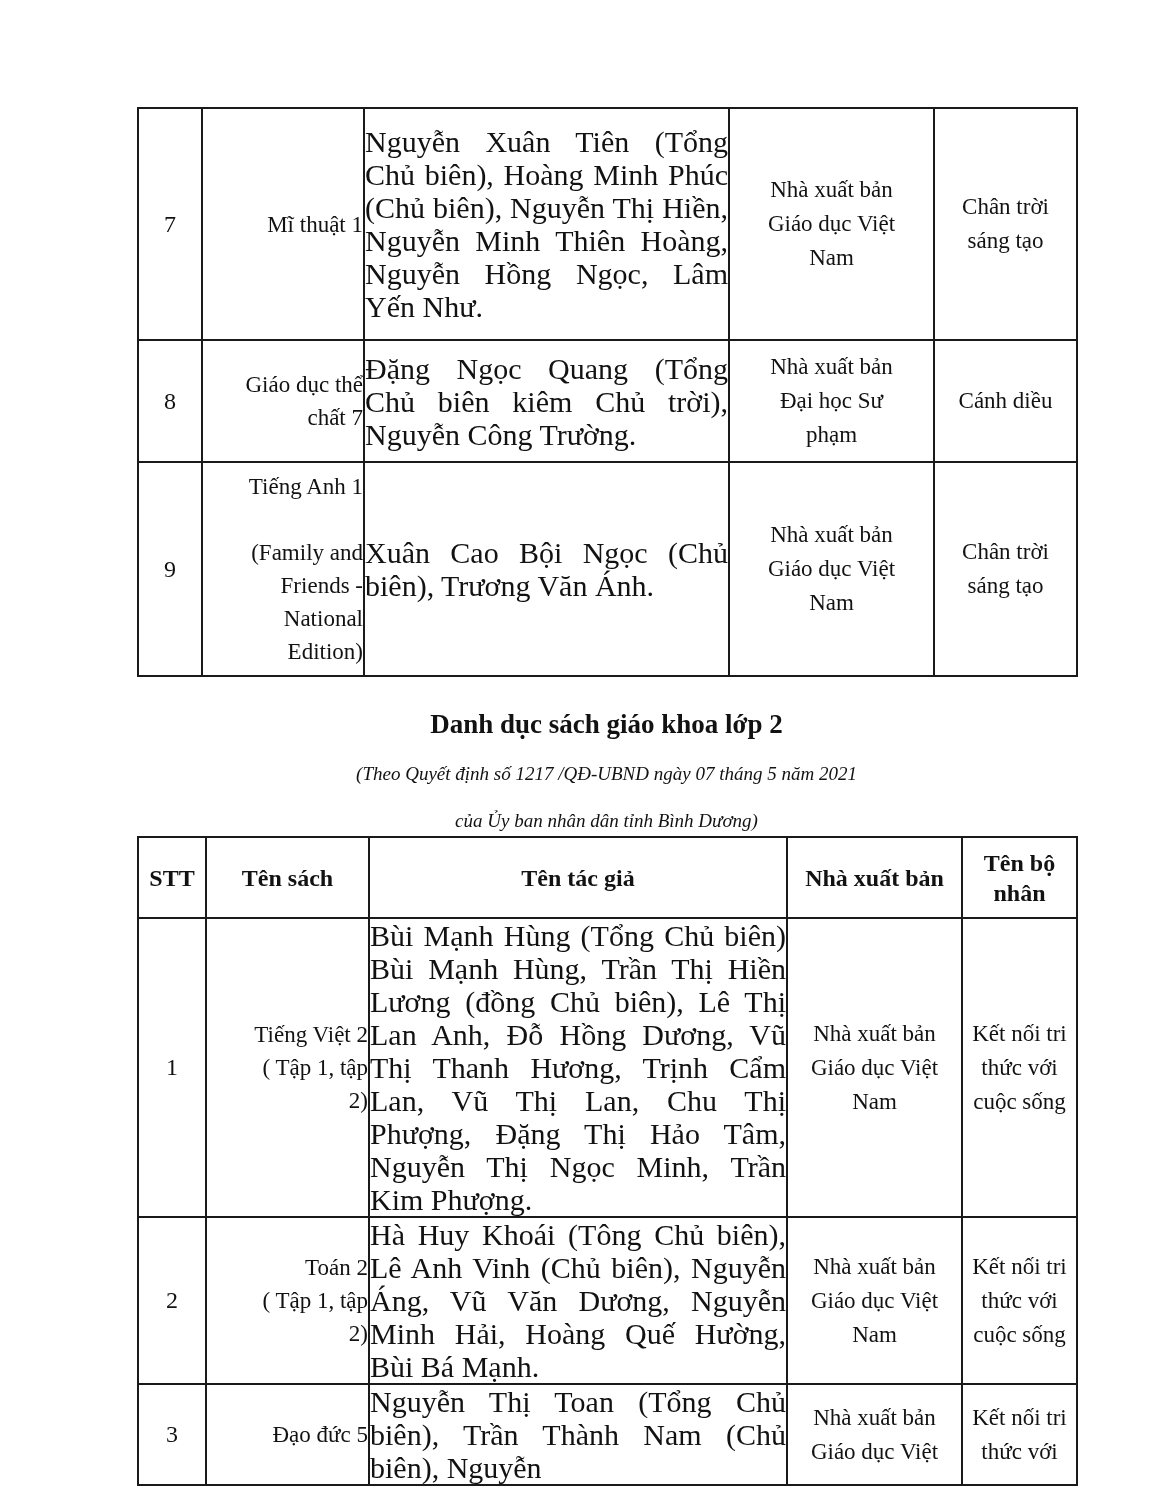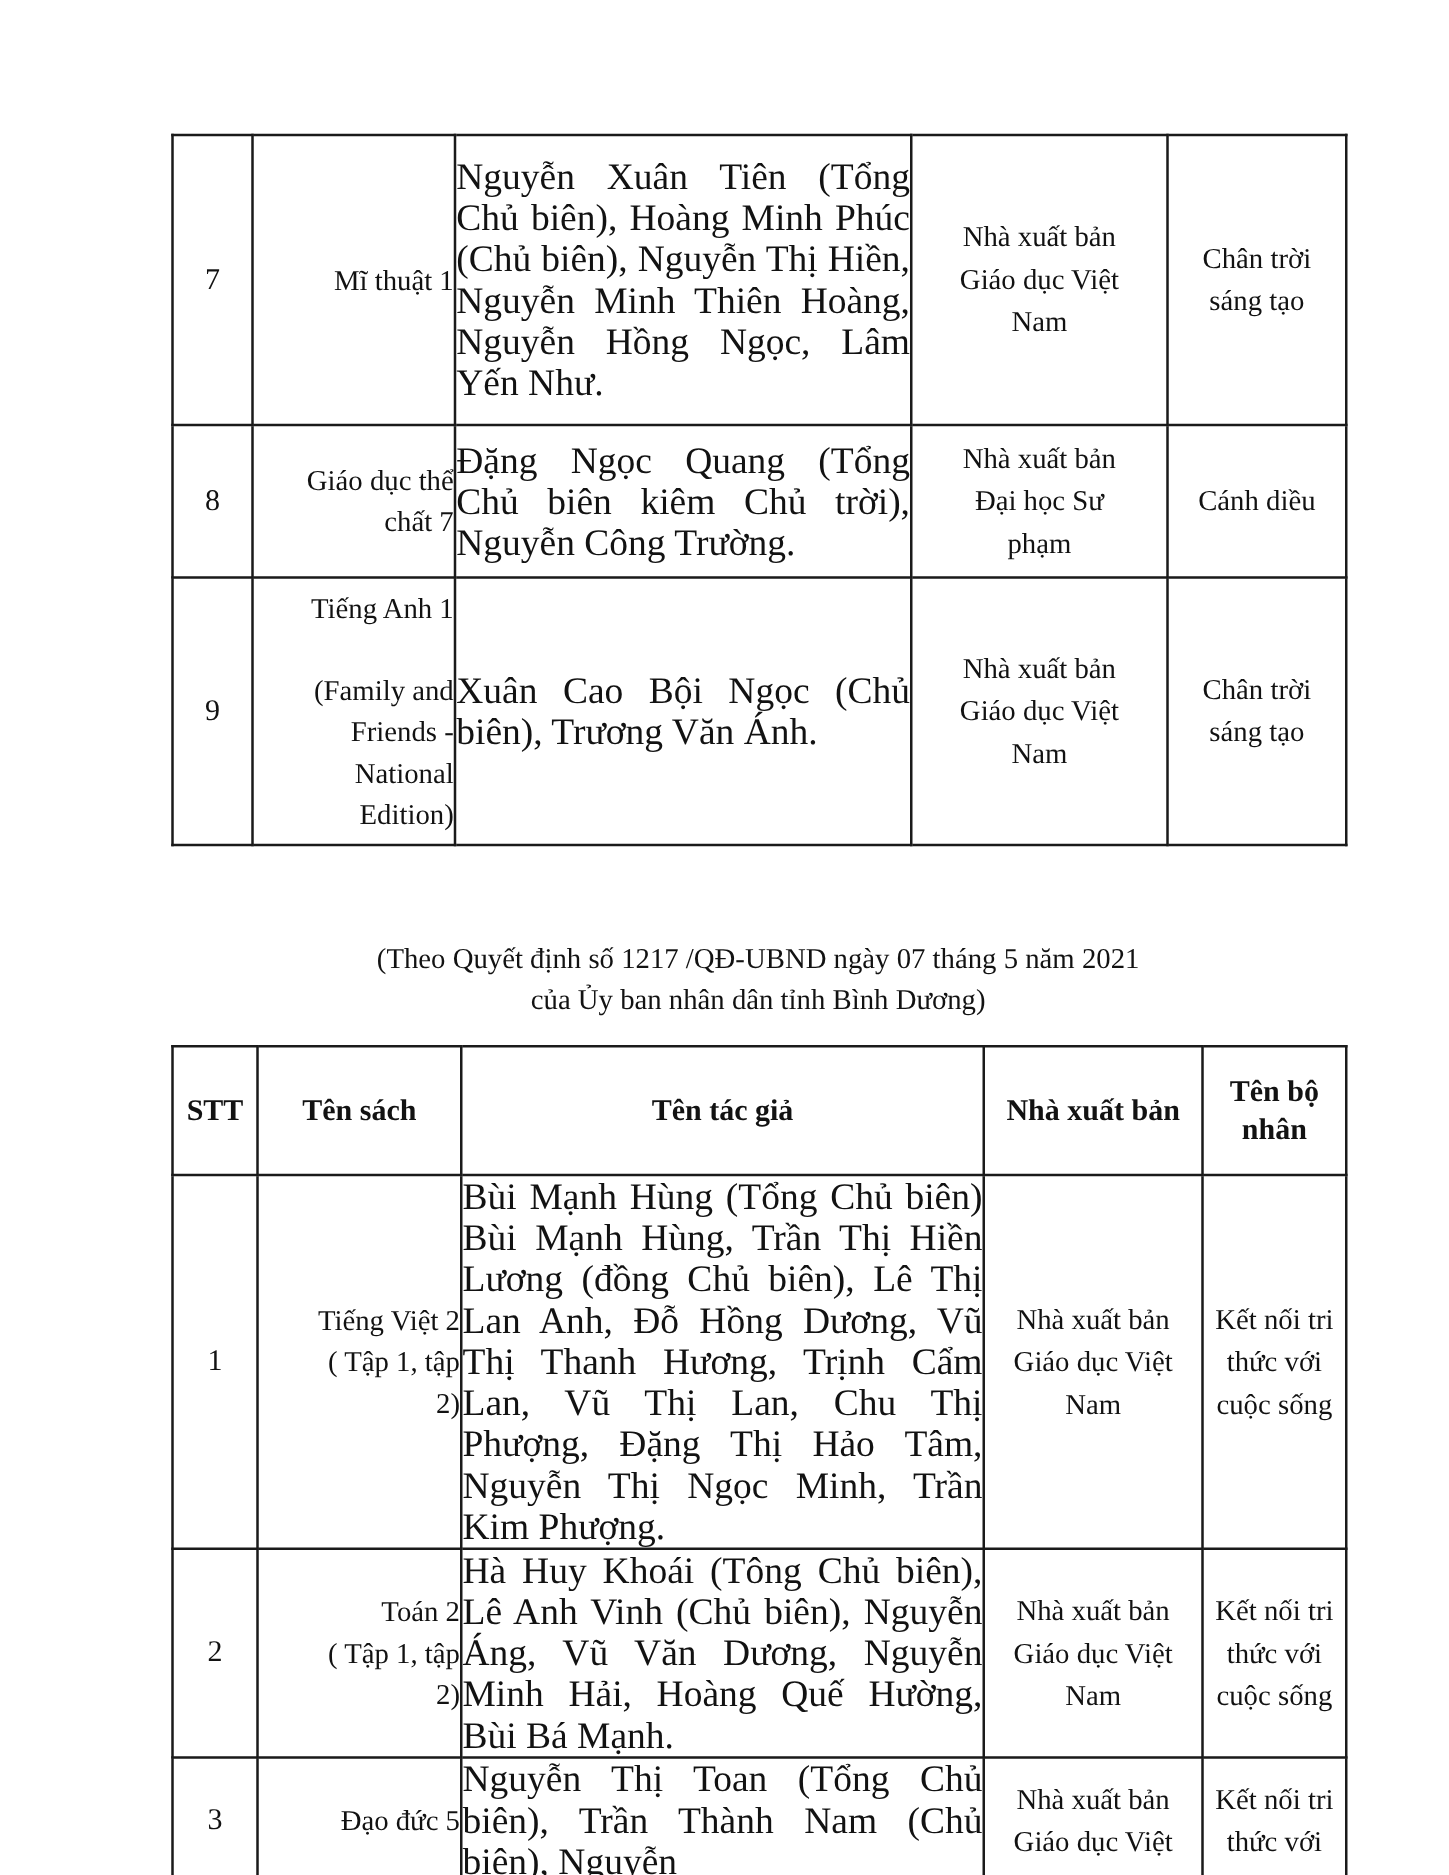--- a/index.html
+++ b/index.html
@@ -36,21 +36,21 @@
     line-height:30px; white-space:pre-line; padding:0 4px;
   }
   #t1{ left:137px; top:107px; width:939px; }
   #t2{ left:137px; top:836px; width:939px; }
   .sec-title{
     position:absolute; left:137px; top:707px; width:939px;
     text-align:center; font-weight:bold; font-size:27px; line-height:34px;
   }
   .sec-subtitle{
     position:absolute; left:137px; top:750px; width:939px;
-    text-align:center; font-size:23px; line-height:33px;
+    text-align:center; font-style:italic; font-size:19px; line-height:47px;
     white-space:pre-line;
   }
 </style>
 </head>
 <body>
 
 <div class="page">
 
   <table class="doc" id="t1">
     <colgroup>
@@ -92,33 +92,34 @@
       <td class="auth">Xuân Cao Bội Ngọc (Chủ biên), Trương Văn Ánh.</td>
       <td class="pub">Nhà xuất bản
 Giáo dục Việt
 Nam</td>
       <td class="ser">Chân trời
 sáng tạo</td>
     </tr>
   </tbody>
     </table>
 
+  <div class="sec-title">Danh dục sách giáo khoa lớp 2</div>
   <div class="sec-subtitle">(Theo Quyết định số 1217 /QĐ-UBND ngày 07 tháng 5 năm 2021
 của Ủy ban nhân dân tỉnh Bình Dương)</div>
 
   <table class="doc" id="t2">
     <colgroup>
       <col style="width:68px">
         <col style="width:163px">
         <col style="width:418px">
       <col style="width:175px">
         <col style="width:115px">
     </colgroup>
     <tbody>
-        <tr style="height:103px">
+        <tr style="height:81px">
       <th class="hd">STT</th>
       <th class="hd">Tên sách</th>
       <th class="hd">Tên tác giả</th>
       <th class="hd">Nhà xuất bản</th>
       <th class="hd">Tên bộ
 nhân</th>
     </tr>
     <tr style="height:253px">
       <td class="stt">1</td>
       <td class="bname">Tiếng Việt 2

